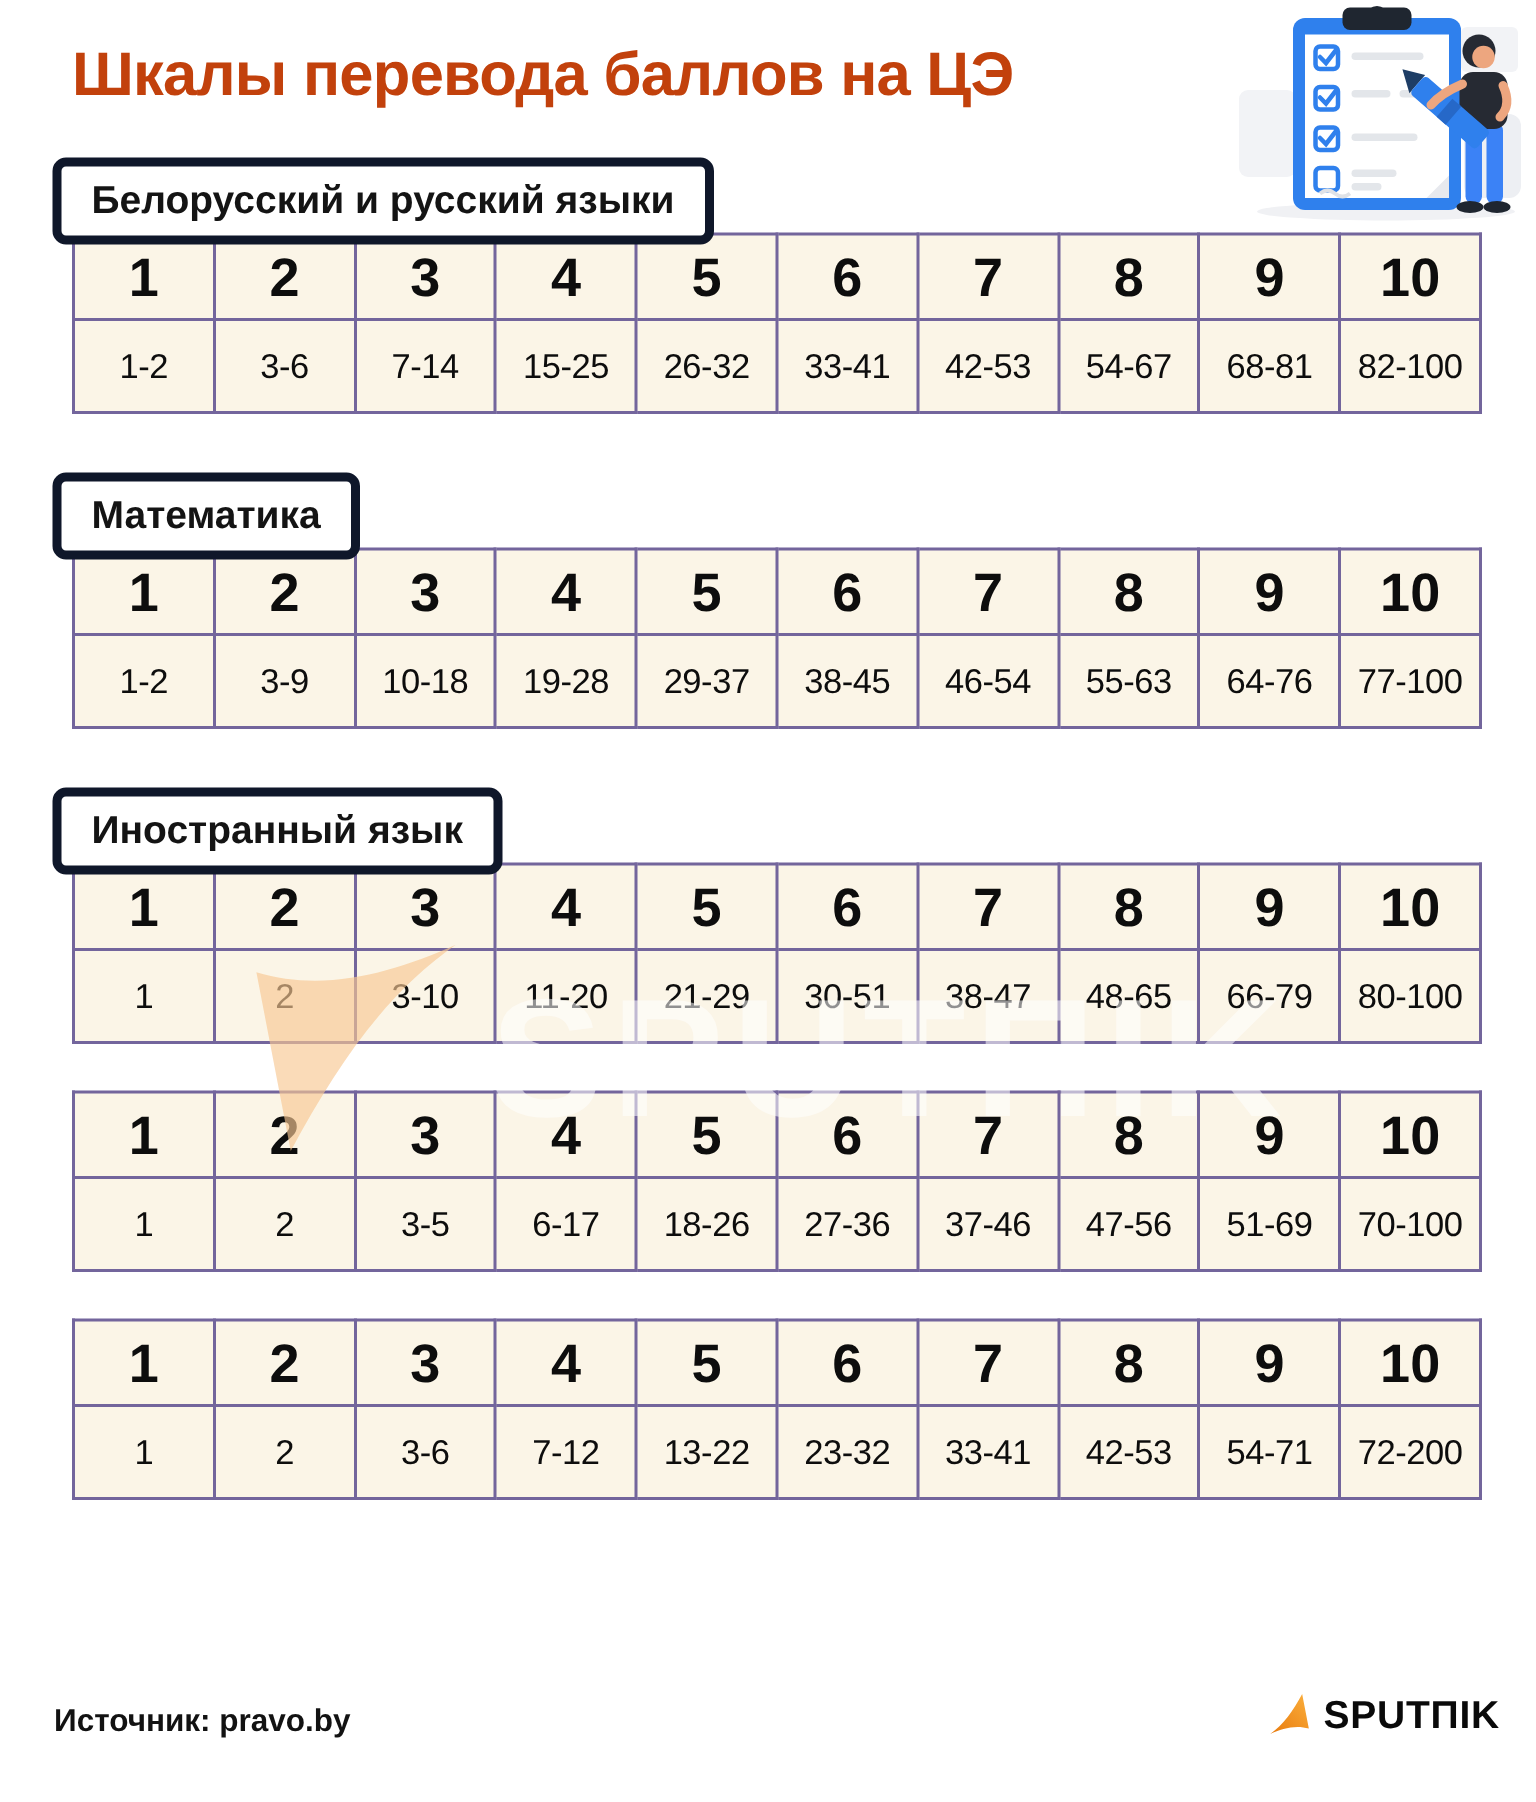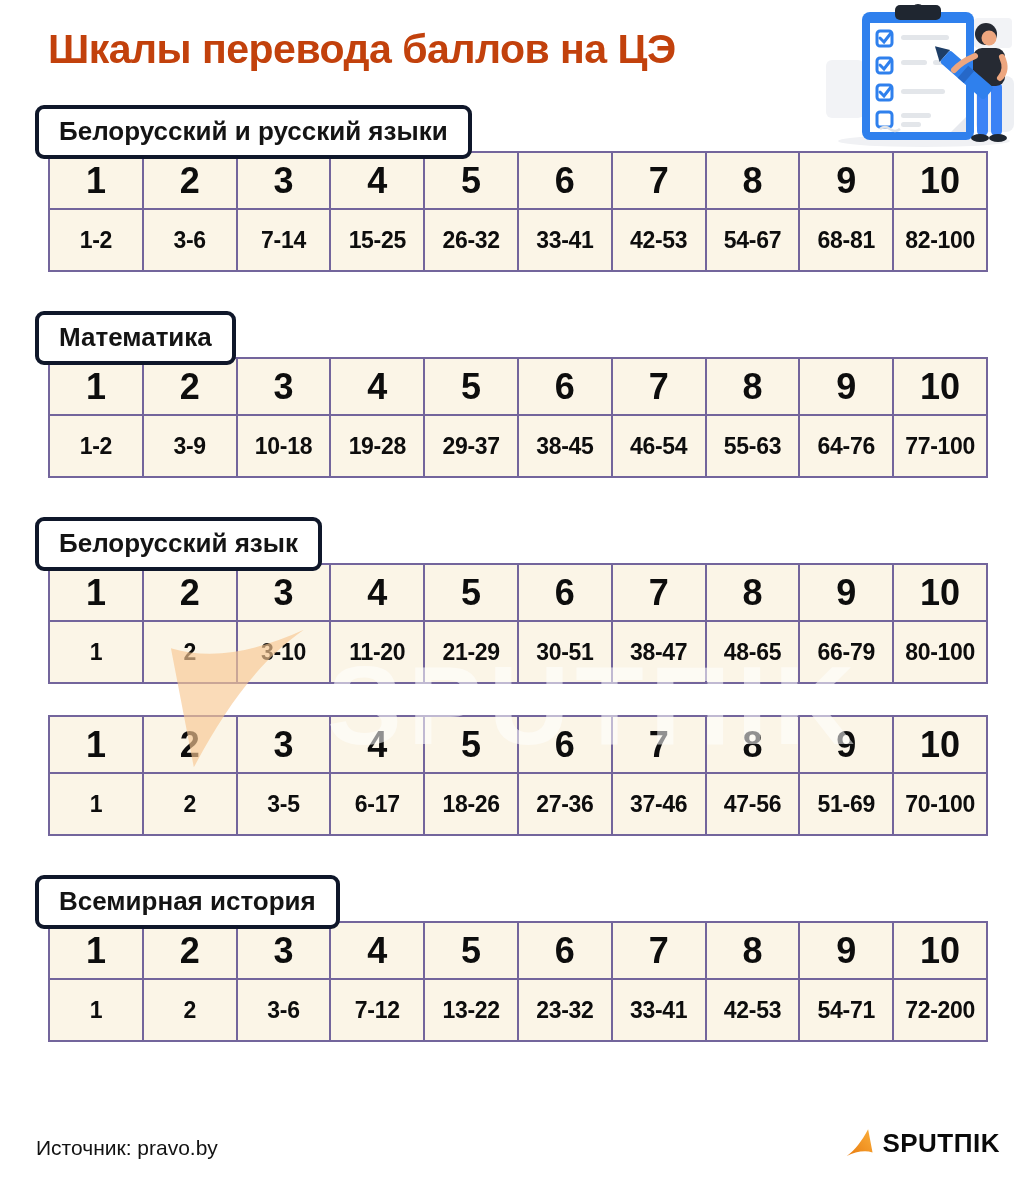--- a/index.html
+++ b/index.html
@@ -11,46 +11,46 @@
   .title {
     position:absolute; left:36px; top:26px;
     font-size:41px; font-weight:800; letter-spacing:-0.5px; color:#c2410c;margin-left:12px;
   }
   .illustration { position:absolute; left:824px; top:2px; width:192px; height:146px; }
 
   .sections { position:absolute; left:0; top:105px; width:1024px; }
   .section { margin-bottom:39px; }
   .label-box {
     position:relative; z-index:2; display:inline-block; margin-left:35px;
-    background:#ffffff; border:4px solid #0f172a; border-radius:9px;
+    background:#ffffff; border:6px solid #0f172a; border-radius:9px;
     padding:7px 20px 8px 20px; font-size:26px; font-weight:700; color:#141414;
   }
   .score-table {
     position:relative; z-index:1; margin-left:48px; margin-top:-8px;
     border-collapse:collapse; table-layout:fixed; width:940px;
   }
   .score-table td {
     border:2px solid #73659c; background:#fbf5e7; text-align:center;
     vertical-align:middle; color:#0d0d0d;
   }
   .grades-row td { height:57px; font-size:36px; font-weight:700; }
-  .ranges-row td { height:62px; font-size:23px; font-weight:700; letter-spacing:-0.3px; }
+  .ranges-row td { height:62px; font-size:23px; font-weight:400; letter-spacing:-0.3px; }
 
   .watermark {
     position:absolute; left:148px; top:608px; z-index:5; pointer-events:none;
     display:flex; align-items:flex-start;
   }
   .wm-triangle { transform:rotate(180deg); opacity:0.65; }
   .wm-text {
     margin-left:14px; margin-top:42px; font-size:112px; font-weight:800;
     letter-spacing:6px; line-height:1; color:rgba(255,255,255,0.55);
   }
 
   .footer-source {
-    position:absolute; left:36px; top:1136px; font-size:21px; color:#121212;
+    position:absolute; left:36px; top:1136px; font-size:21px; color:#121212;font-weight:bold;
   }
   .brand { position:absolute; right:24px; top:1128px; display:flex; align-items:center; }
   .brand-mark { margin-right:5px; }
   .brand-text {
     font-size:26px; font-weight:800; letter-spacing:0.5px; color:#0a0a0a;
   }
 </style>
 </head>
 <body>
 
@@ -178,21 +178,21 @@
               <td>55-63</td>
               <td>64-76</td>
               <td>77-100</td>
             </tr>
         </tbody>
       </table>
     </section>
 
     <section class="section">
       <div class="label-box">
-        <span class="label-text">Белорусский язык</span>
+        <span class="label-text">Иностранный язык</span>
       </div>
       <table class="score-table">
         <tbody>
           <tr class="grades-row">
               <td>1</td>
               <td>2</td>
               <td>3</td>
               <td>4</td>
               <td>5</td>
               <td>6</td>
@@ -242,23 +242,20 @@
               <td>37-46</td>
               <td>47-56</td>
               <td>51-69</td>
               <td>70-100</td>
             </tr>
         </tbody>
       </table>
     </section>
 
     <section class="section">
-      <div class="label-box">
-        <span class="label-text">Всемирная история</span>
-      </div>
       <table class="score-table">
         <tbody>
           <tr class="grades-row">
               <td>1</td>
               <td>2</td>
               <td>3</td>
               <td>4</td>
               <td>5</td>
               <td>6</td>
               <td>7</td>

